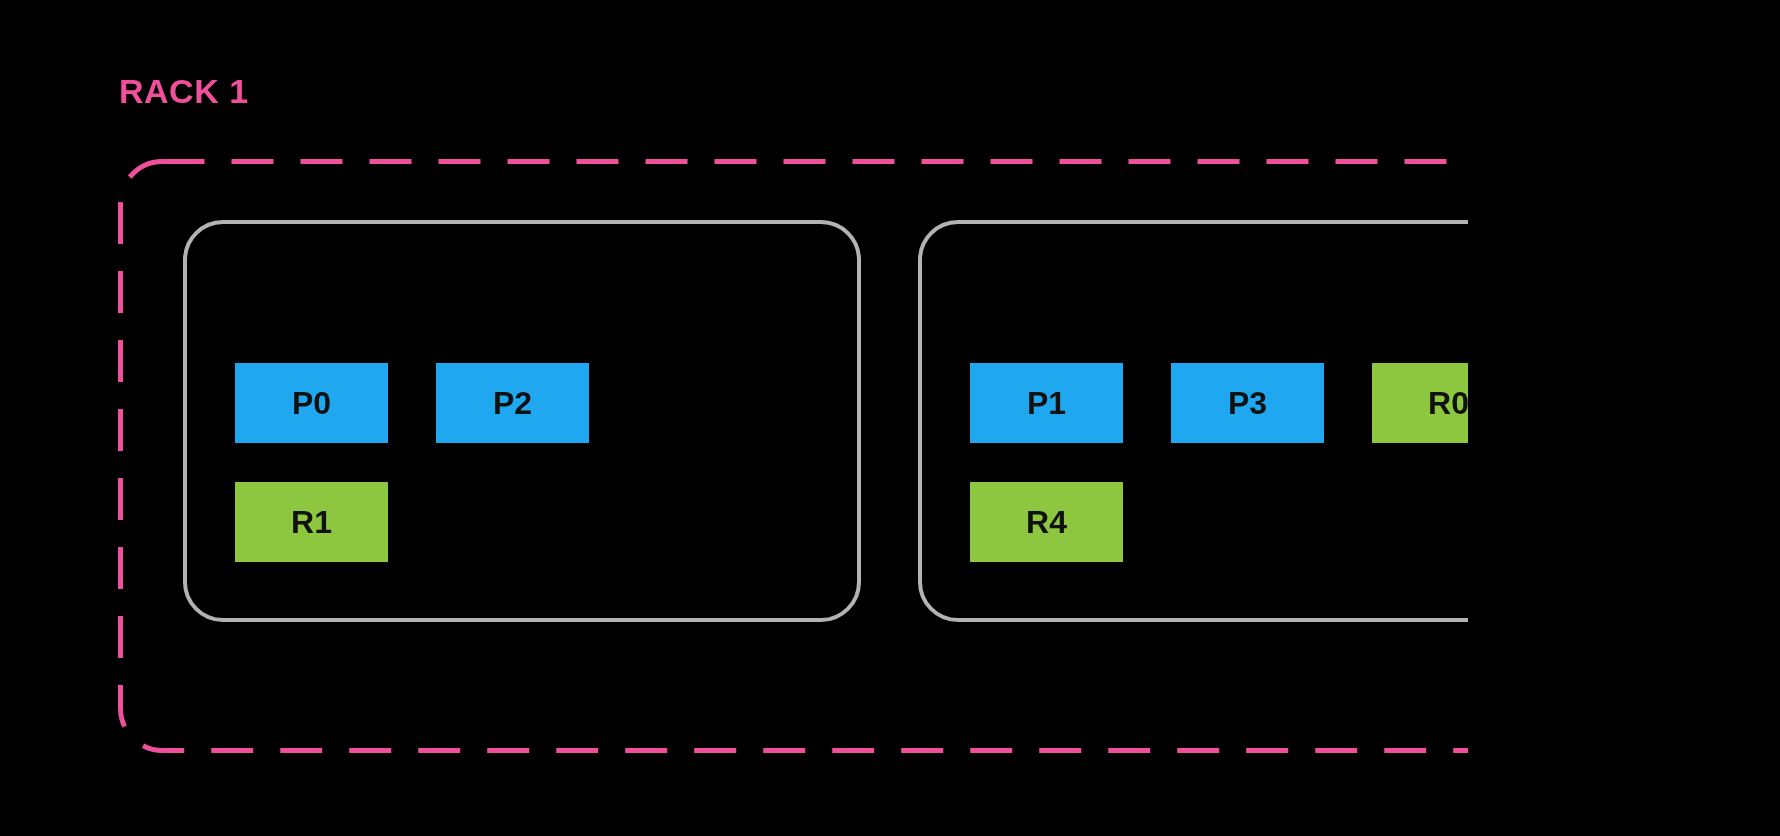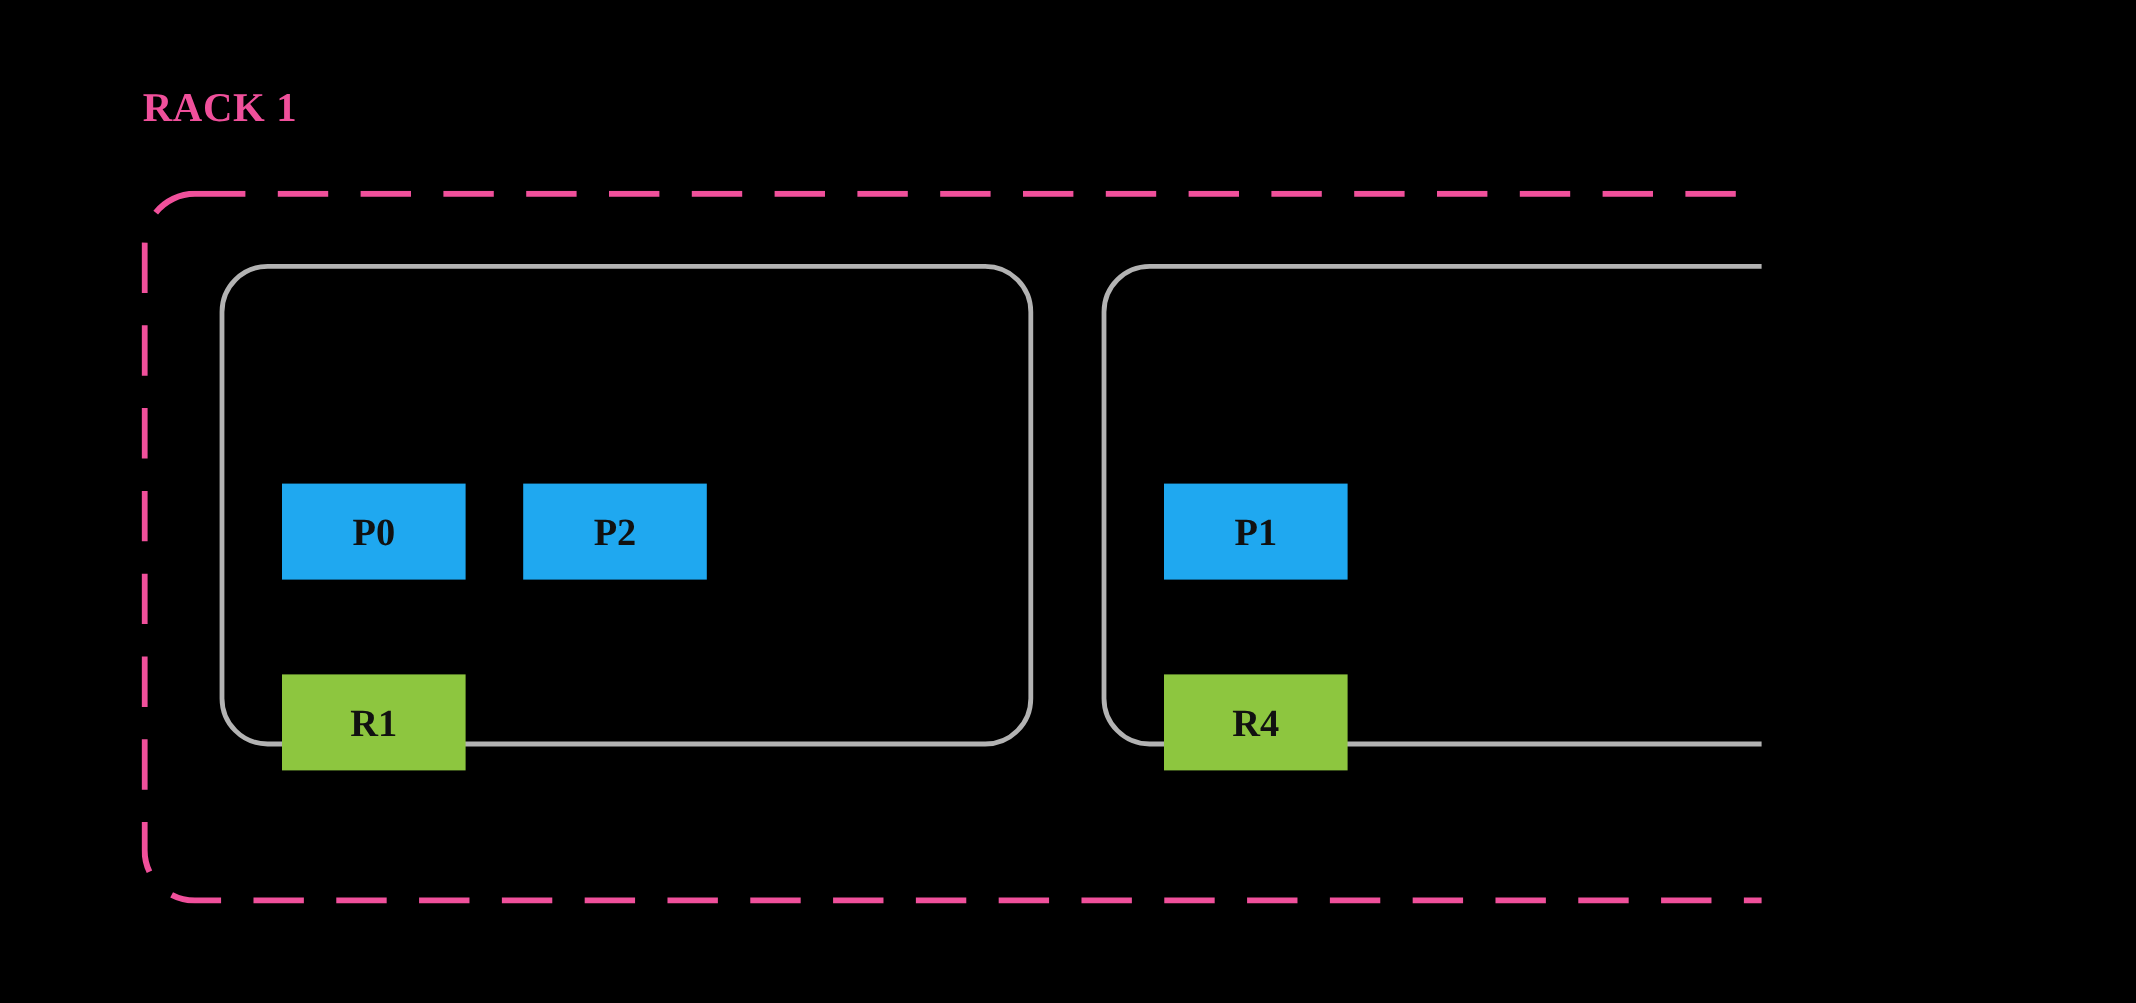--- a/index.html
+++ b/index.html
@@ -5,21 +5,21 @@
   html, body {
     margin: 0;
     padding: 0;
     background: #000000;
   }
   .stage {
     position: relative;
     width: 1468px;
     height: 836px;
     background: var(--background, #000);
-    font-family: Liberation Serif, serif;
+    font-family: Liberation Sans, sans-serif;
     overflow: hidden;
     border-radius: 18px;
   }
   .rack-label {
     position: absolute;
     left: 119px;
     top: 72px;
     font-size: 34px;
     font-weight: bold;
     letter-spacing: 0.5px;
@@ -52,21 +52,20 @@
   }
   .chip {
     width: 153px;
     height: 80px;
     display: flex;
     align-items: center;
     justify-content: center;
     font-size: 32px;
     font-weight: bold;
     color: var(--chip-text, #111);
-    margin-top: 40px;
   }
   .chip.primary { background: var(--primary, #1fa8f0); }
   .chip.replica { background: var(--replica, #8dc63f); }
 </style>
 </head>
 <body>
 
 <div class="stage">
   <div class="rack-label">RACK 1</div>
 
@@ -80,19 +79,21 @@
           <div class="chip primary">P0</div>
           <div class="chip primary">P2</div>
         </div>
         <div class="chip-row">
           <div class="chip replica">R1</div>
         </div>
       </div>
       <div class="node">
         <div class="chip-row">
           <div class="chip primary">P1</div>
+          <div class="chip primary">P3</div>
+          <div class="chip replica">R0</div>
         </div>
         <div class="chip-row">
           <div class="chip replica">R4</div>
         </div>
       </div>
     </div>
 </div>
 
 </body></html>

